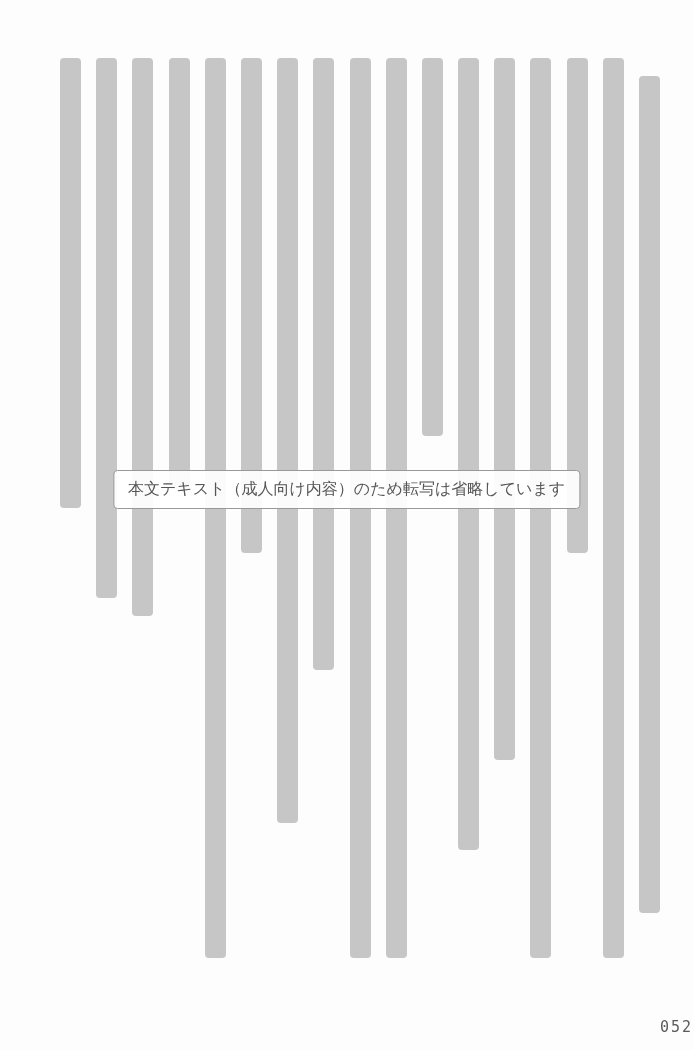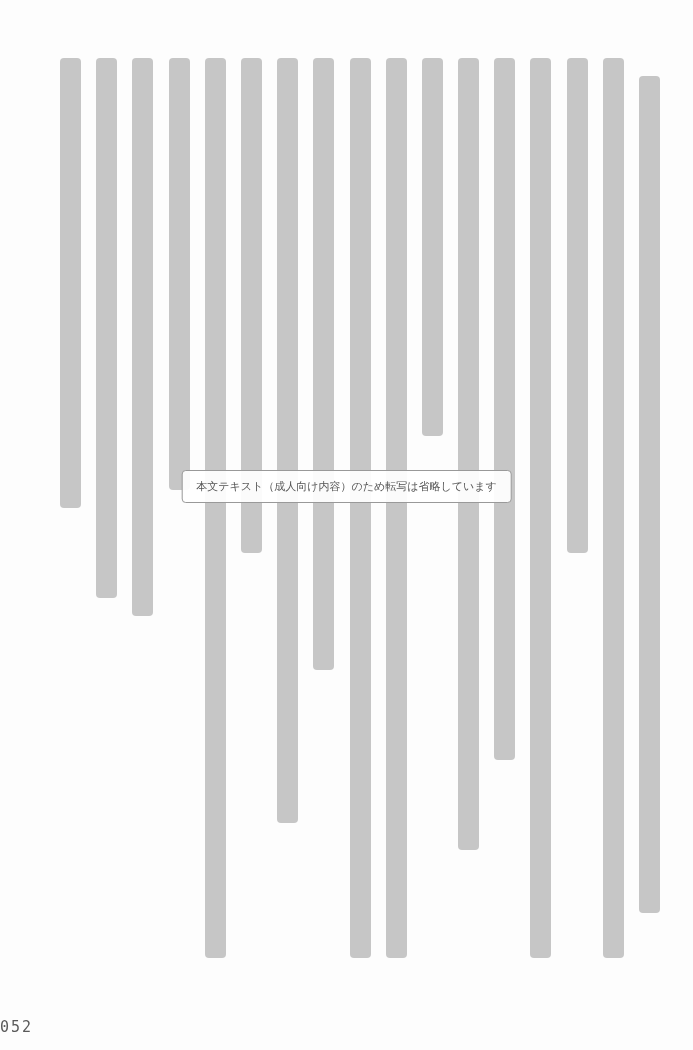--- a/index.html
+++ b/index.html
@@ -37,30 +37,30 @@
   }
   .redaction-notice {
     position: absolute;
     top: 470px;
     left: 50%;
     transform: translateX(-50%);
     background: rgba(255,255,255,0.92);
     border: 1px solid #999999;
     border-radius: 4px;
     padding: 8px 14px;
-    font-size: 11px;
+    font-size: 16px;
     color: #555555;
     white-space: nowrap;
   }
   .page-number {
     position: absolute;
     bottom: 14px;
     left: 0;
     width: 100%;
-    text-align: left;
+    text-align: right;
     font-size: 15px;
     letter-spacing: 2px;
     color: #5a5a5a;
     font-family: "DejaVu Sans Mono", monospace;
   }
 </style>
 </head>
 <body>
 
 <div class="page">

